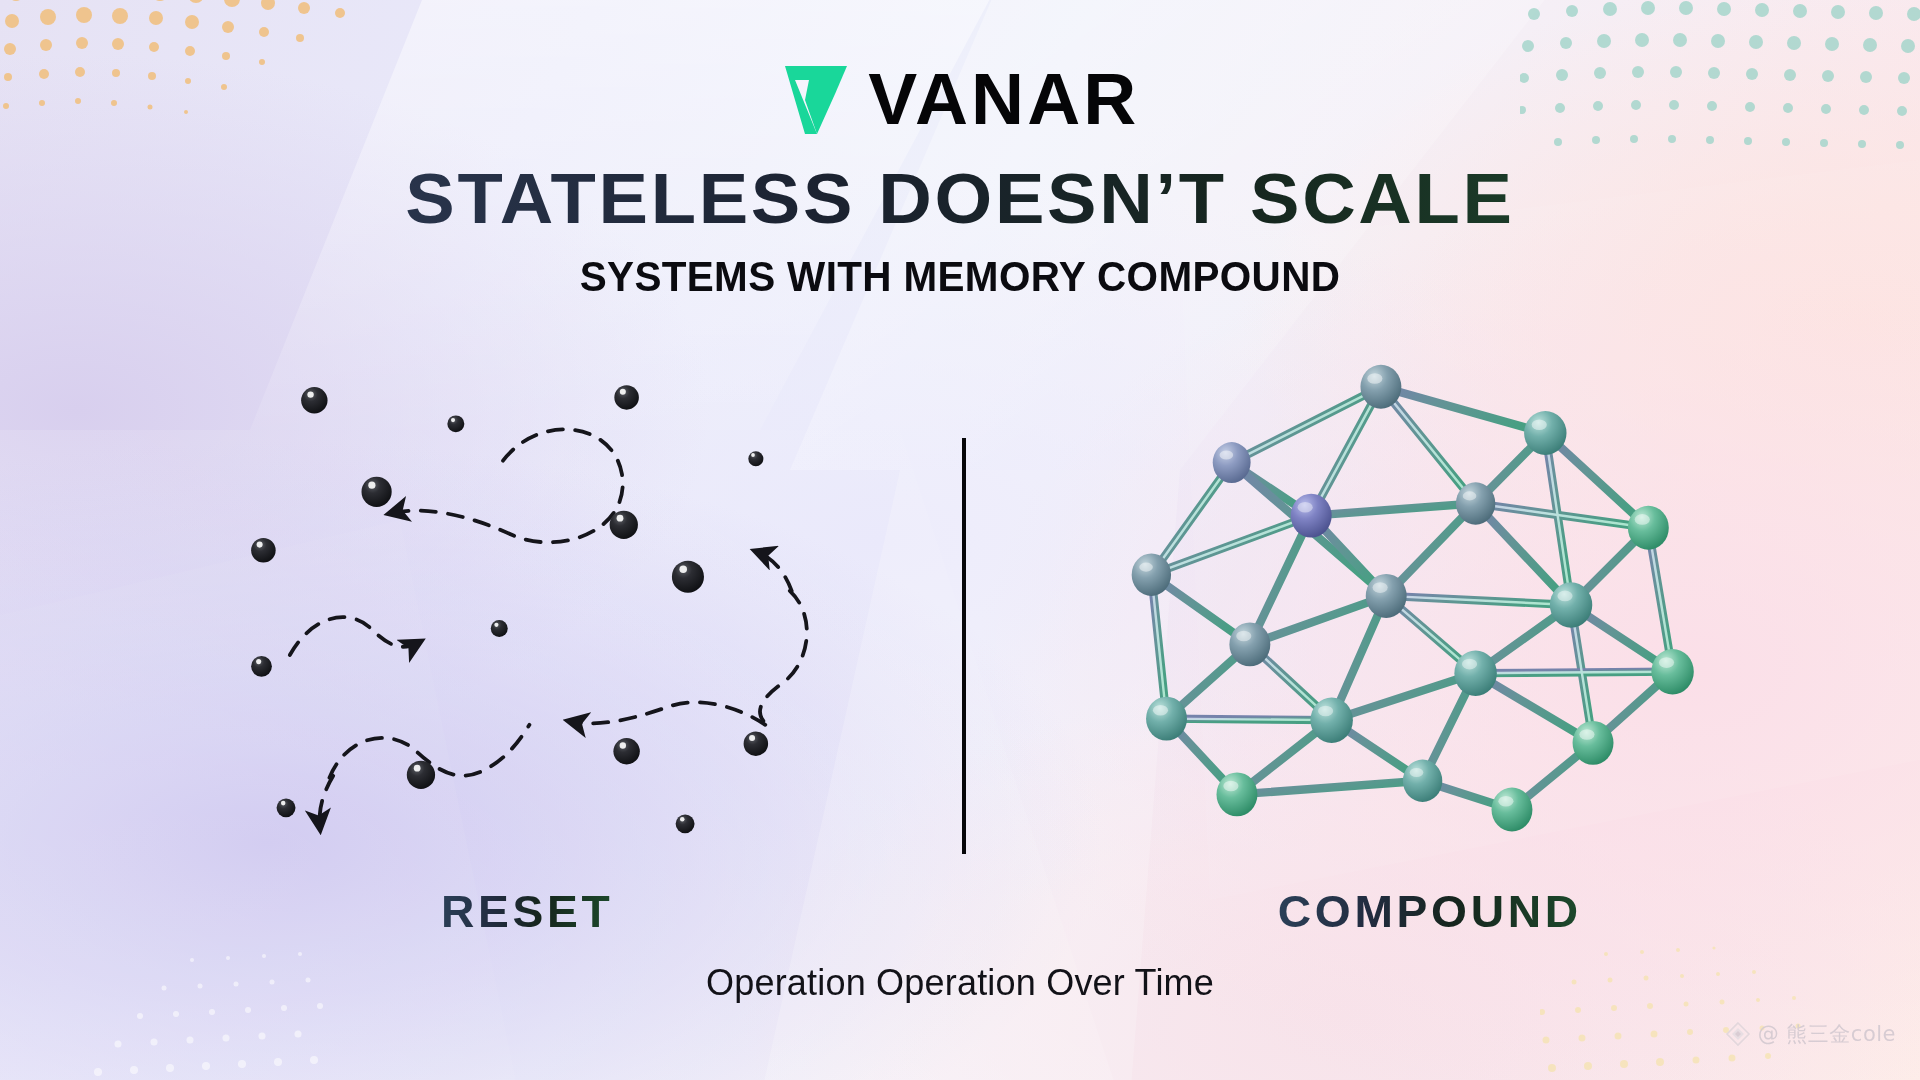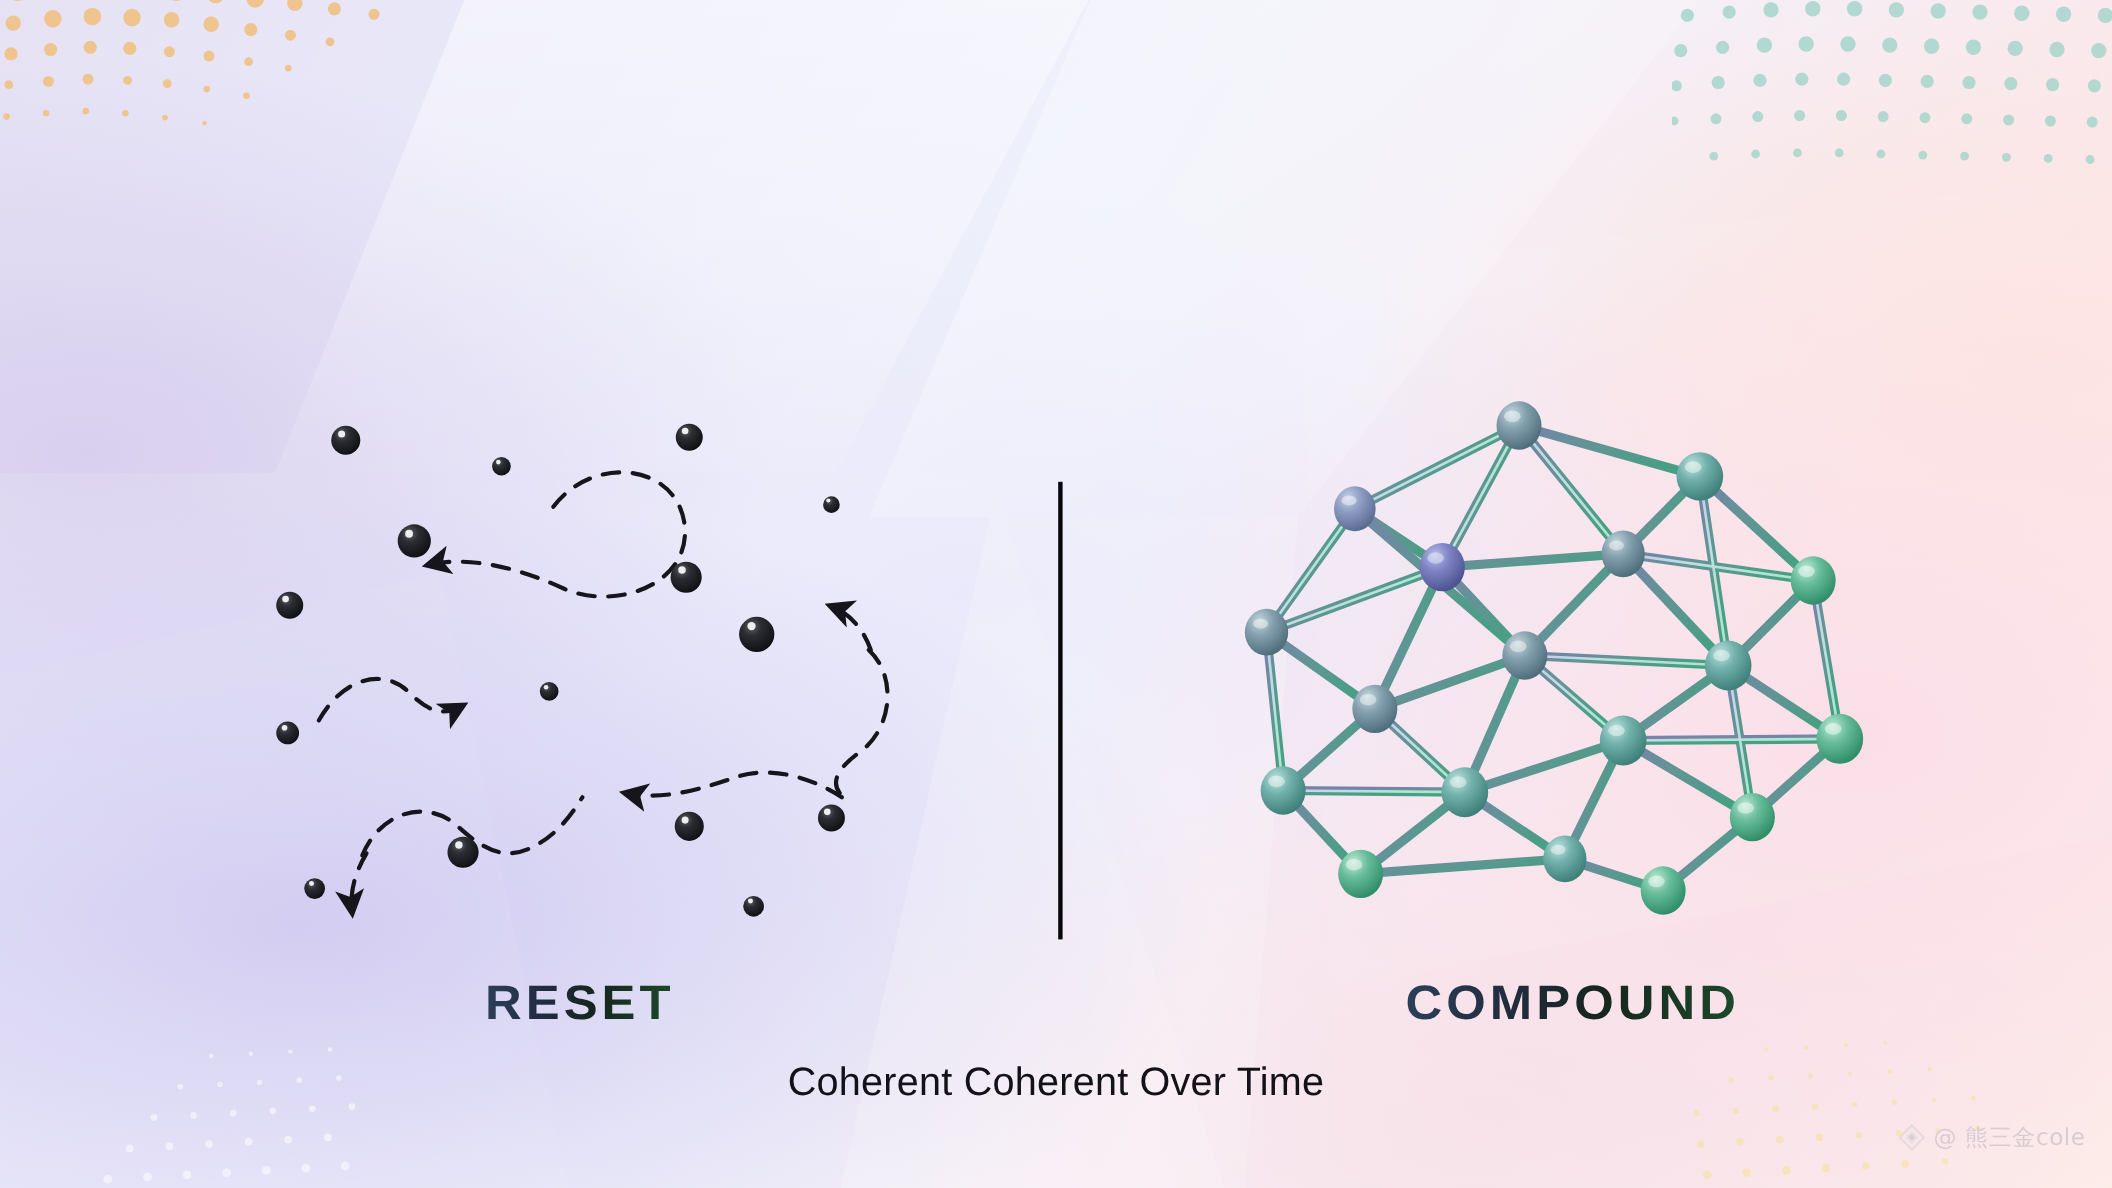--- a/index.html
+++ b/index.html
@@ -401,20 +401,35 @@
       <circle cx="142" cy="66" r="2"></circle>
         <circle cx="178" cy="64" r="2"></circle>
         <circle cx="214" cy="62" r="2"></circle>
       <circle cx="66" cy="44" r="2"></circle>
         <circle cx="102" cy="42" r="2"></circle>
         <circle cx="138" cy="40" r="2"></circle>
       <circle cx="174" cy="38" r="1.6"></circle>
     </g>
   </svg>
 
+  <div id="header">
+
+    <div id="logo-row">
+      <svg id="logo-mark" viewBox="0 0 66 78">
+        <path d="M2 6 L26 6 L26 20 L12 20 L34 74 L22 74 Z" fill="#19d79a"></path>
+        <path d="M26 6 L40 6 L40 20 L26 20 Z" fill="#19d79a"></path>
+        <path d="M40 6 L64 6 L52 34 L40 34 Z" fill="#19d79a"></path>
+        <path d="M26 20 L40 20 L40 34 L52 34 L34 74 L22 40 Z" fill="#19d79a"></path>
+      </svg>
+      <div id="logo-word">VANAR</div>
+    </div>
+
+    <div id="headline">STATELESS DOESN’T SCALE</div>
+    <div id="subheadline">SYSTEMS WITH MEMORY COMPOUND</div>
+  </div>
 
   <div id="divider"></div>
 
   <div id="panel-left">
     <svg viewBox="0 0 620 530">
       <defs>
         <radialGradient id="dotG" cx="36%" cy="28%" r="78%">
           <stop offset="0%" stop-color="#5d5f66"></stop>
           <stop offset="34%" stop-color="#2c2d33"></stop>
           <stop offset="100%" stop-color="#0d0e11"></stop>
@@ -677,21 +692,21 @@
           <ellipse cx="518" cy="600" rx="27" ry="29" fill="url(#nGreen)"></ellipse>
           <ellipse cx="510" cy="589" rx="10" ry="7" fill="#ffffff" opacity="0.45"></ellipse>
           </g>
       </g>
     </svg>
   </div>
 
   <div class="side-label" id="label-reset">RESET</div>
   <div class="side-label" id="label-compound">COMPOUND</div>
 
-  <div id="footer-caption">Coherent Coherent Over Time</div>
+  <div id="footer-caption">Operation Operation Over Time</div>
 
   <div id="watermark">
     <svg width="26" height="26" viewBox="0 0 26 26">
       <path d="M13 2 L24 13 L13 24 L2 13 Z" fill="none" stroke="#e2d7dc" stroke-width="1.6"></path>
       <path d="M13 7 L19 13 L13 19 L7 13 Z" fill="#e8dee3"></path>
       <path d="M13 10 L16 13 L13 16 L10 13 Z" fill="#d9ccd3"></path>
     </svg>
     <span class="wm-text">@ 熊三金cole</span>
   </div>
 

